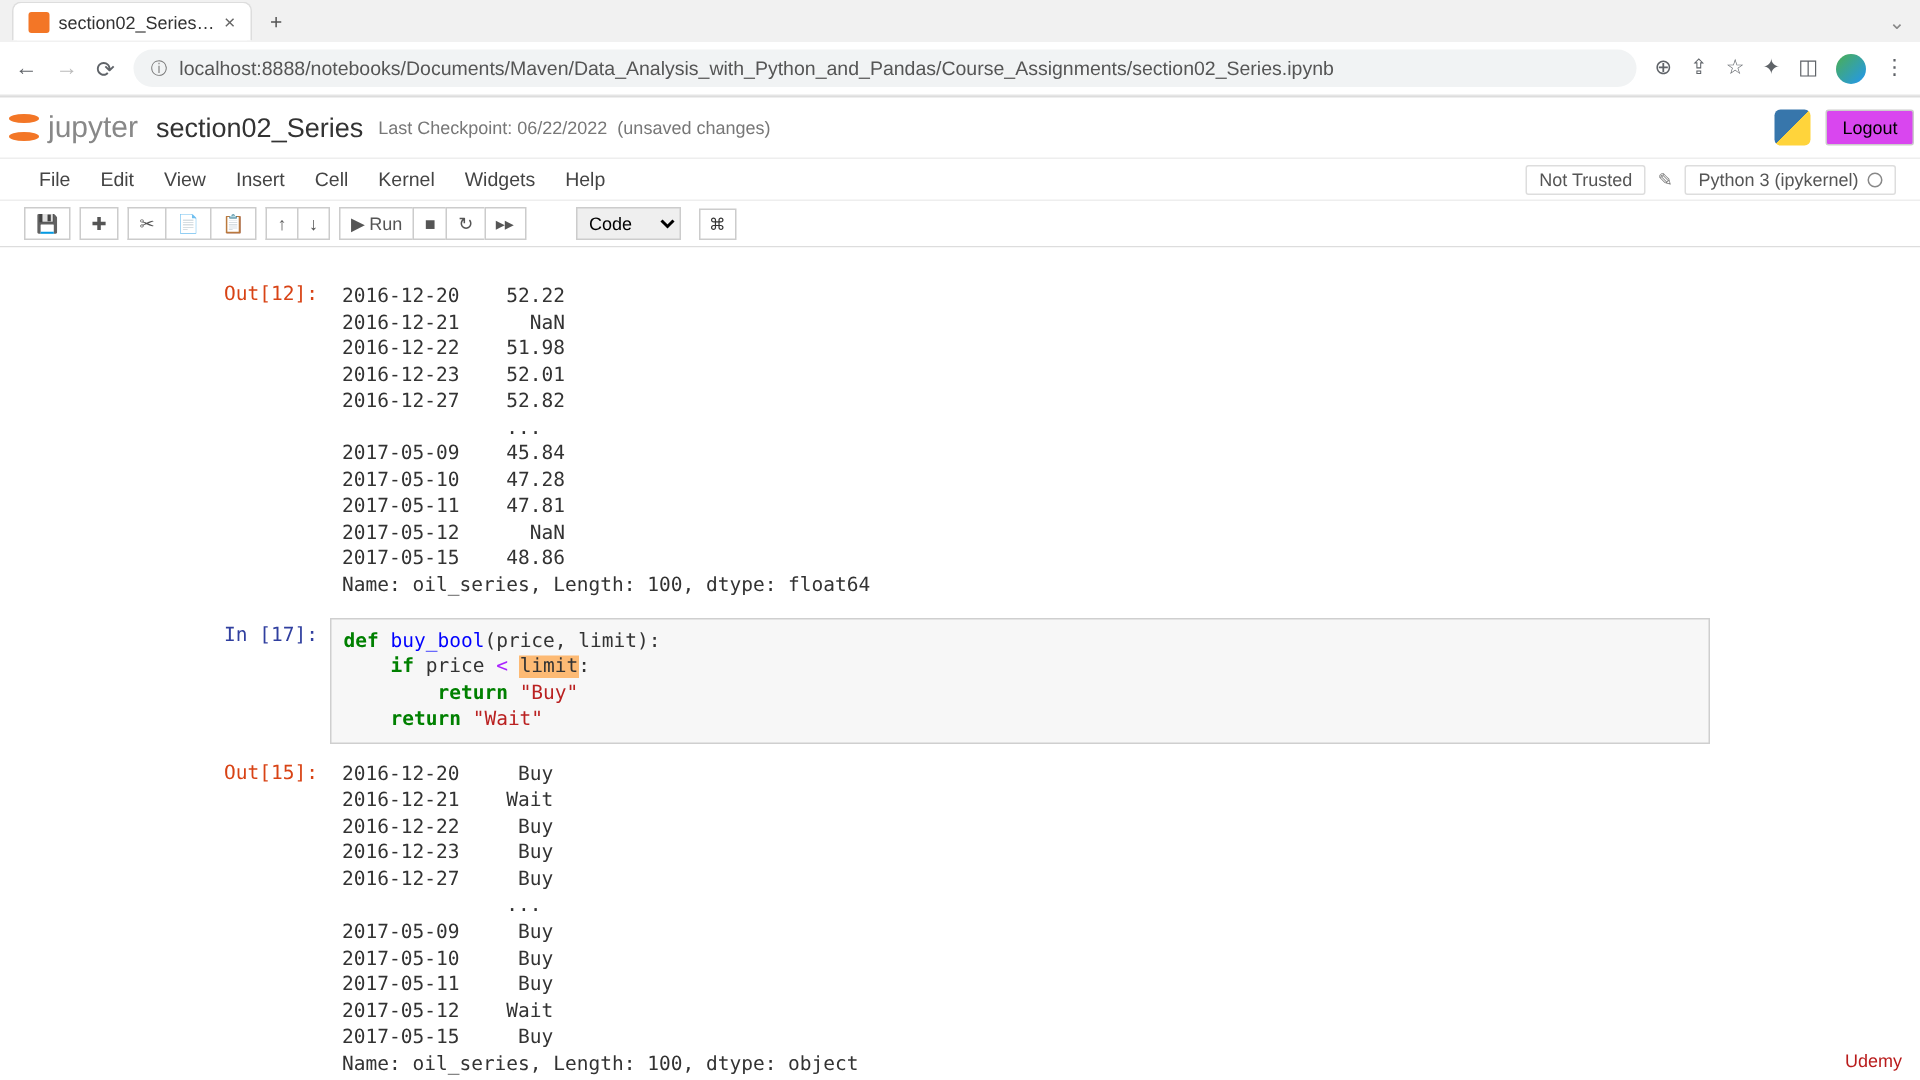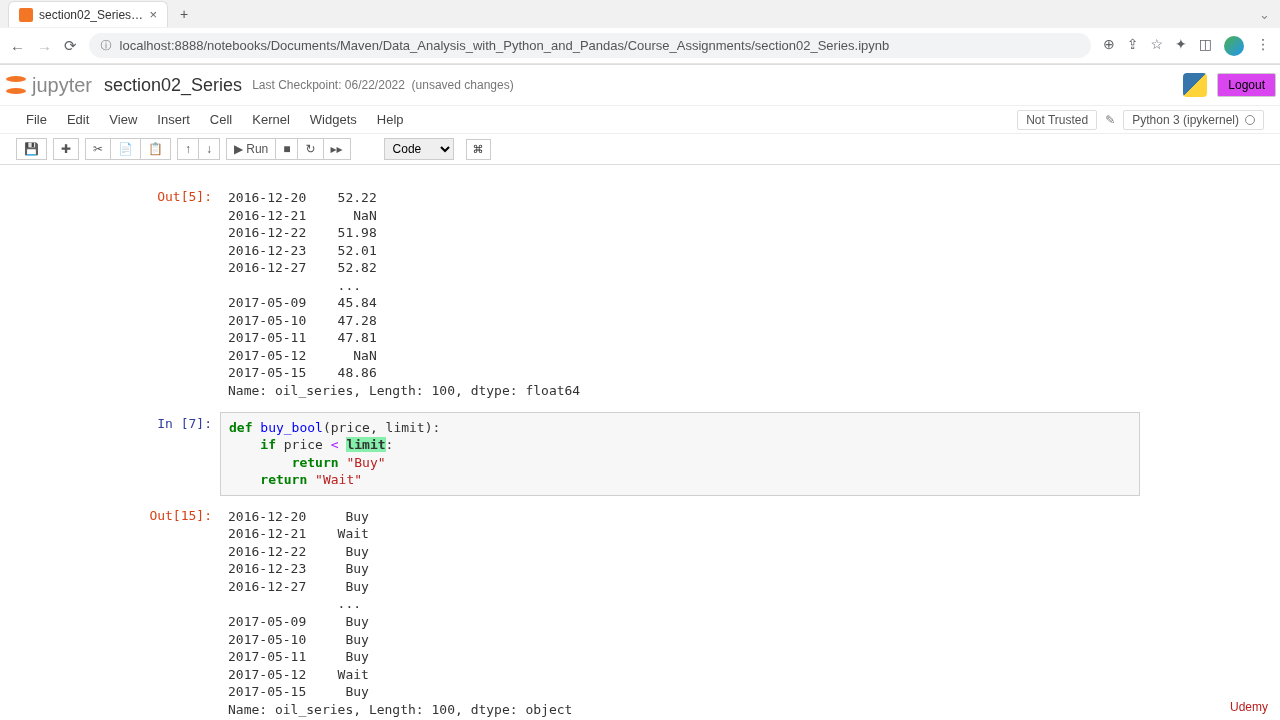--- a/index.html
+++ b/index.html
@@ -62,21 +62,21 @@
 .cell-body { flex: 1; font-family: monospace; font-size: 13px; line-height: 1.35; }
 .code-input { background: #f7f7f7; border: 1px solid #cfcfcf; padding: 6px 8px; white-space: pre; overflow-x: auto; }
 .code-output { padding: 4px 8px; white-space: pre; }
 
 
 .kw { color: #008000; font-weight: bold; }
 .nf { color: #0000FF; }
 .str { color: #BA2121; }
 .num { color: #008000; }
 .op { color: #AA22FF; }
-.hl { background: #86efac; font-weight: bold; }
+.hl { background: #fdba74; }
 
 .watermark { position: fixed; bottom: 6px; right: 12px; color: #b91c1c; font-size: 12px; }
 </style>
 </head>
 <body>
 
 <div class="browser-chrome">
   <div class="tab-bar">
     <div class="tab">
       <div class="tab-favicon"></div>
@@ -169,39 +169,39 @@
 </div>
 
 <div class="nb-container">
   <div class="nb-inner">
 
     <div class="cell">
       <div class="prompt in"></div>
     </div>
 
     <div class="cell">
-      <div class="prompt out">Out[5]:</div>
+      <div class="prompt out">Out[12]:</div>
       <div class="cell-body">
           <div class="code-output">2016-12-20    52.22
 2016-12-21      NaN
 2016-12-22    51.98
 2016-12-23    52.01
 2016-12-27    52.82
               ...  
 2017-05-09    45.84
 2017-05-10    47.28
 2017-05-11    47.81
 2017-05-12      NaN
 2017-05-15    48.86
 Name: oil_series, Length: 100, dtype: float64</div>
         </div>
     </div>
 
     <div class="cell">
-      <div class="prompt in">In [7]:</div>
+      <div class="prompt in">In [17]:</div>
       <div class="cell-body">
           <div class="code-input"><span class="kw">def</span> <span class="nf">buy_bool</span>(price, limit):
     <span class="kw">if</span> price <span class="op">&lt;</span> <span class="hl">limit</span>:
         <span class="kw">return</span> <span class="str">"Buy"</span>
     <span class="kw">return</span> <span class="str">"Wait"</span></div>
         </div>
     </div>
 
 
     <div class="cell">

